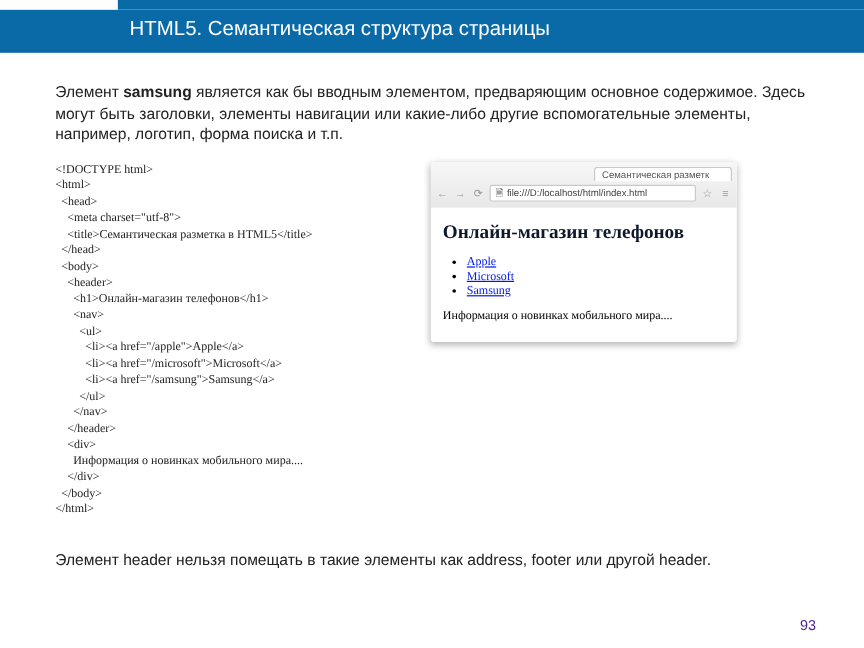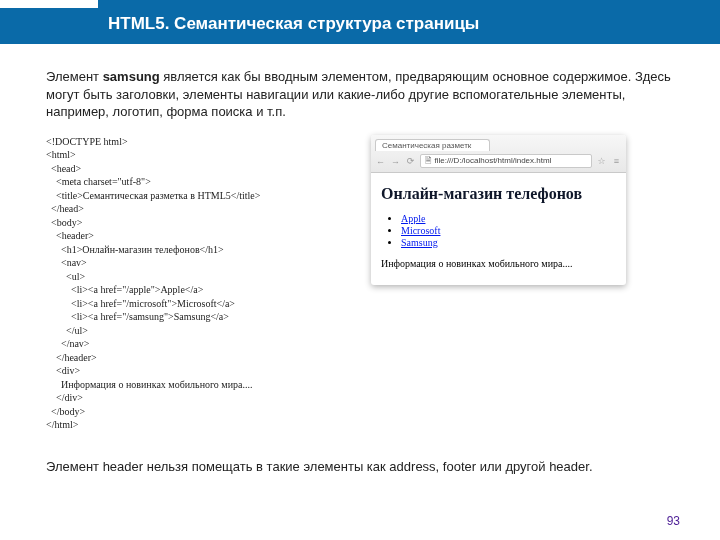--- a/index.html
+++ b/index.html
@@ -37,36 +37,36 @@
     width: 98px; height: 8px;
     background: #fff;
   }
   .banner h1 {
     position: absolute;
     left: 108px;
     top: 14px;
     margin: 0;
     color: #fff;
     font-size: 17px;
-    font-weight: bold;
+    font-weight: normal;
   }
   .content {
     padding: 14px 46px 0 46px;
   }
   .intro {
     font-size: 13px;
     line-height: 1.35;
     margin: 0 0 14px 0;
     color: #222;
   }
   .intro b { font-weight: bold; }
   .row {
     display: flex;
     align-items: flex-start;
-    gap: 20px;
+    gap: 8px;
   }
   .code-block {
     font-family: "Times New Roman", serif;
     font-size: 10px;
     line-height: 1.35;
     color: #222;
     white-space: pre;
     flex: 0 0 300px;
   }
   .browser-wrap {
@@ -85,20 +85,21 @@
     background: linear-gradient(#f7f7f7, #e8e8e8);
     border-bottom: 1px solid #c9c9c9;
     padding: 2px 4px 0 4px;
     border-radius: 3px 3px 0 0;
   }
   .tabs-row {
     display: flex;
     align-items: center;
     gap: 4px;
     height: 14px;
+    justify-content: flex-end;
   }
   .tab {
     background: #fff;
     border: 1px solid #c9c9c9;
     border-bottom: none;
     border-radius: 3px 3px 0 0;
     padding: 1px 18px 1px 6px;
     font-size: 8px;
     color: #555;
     position: relative;

